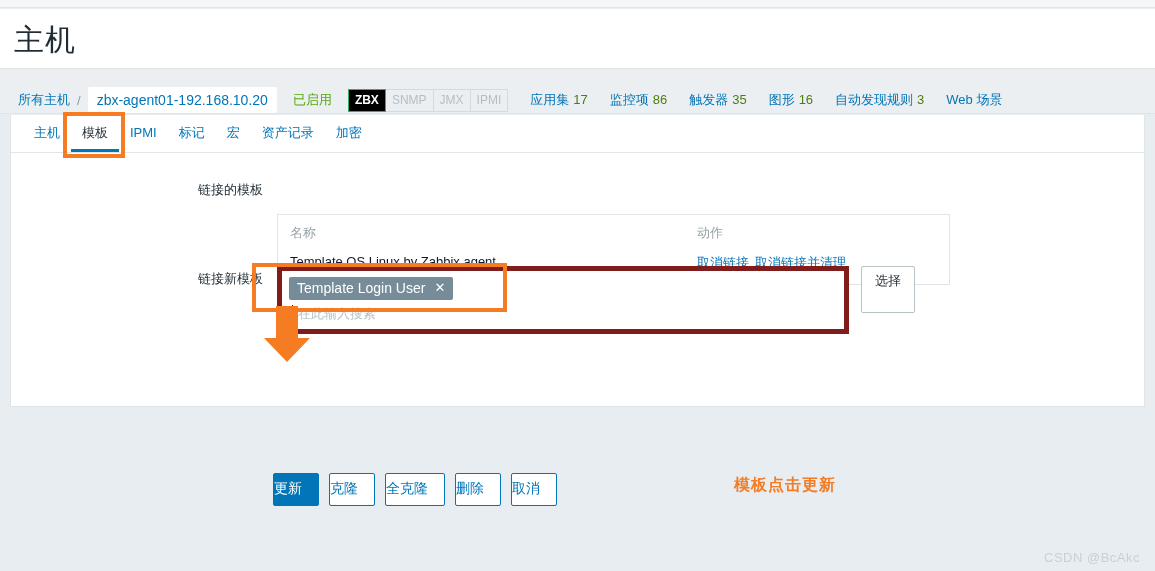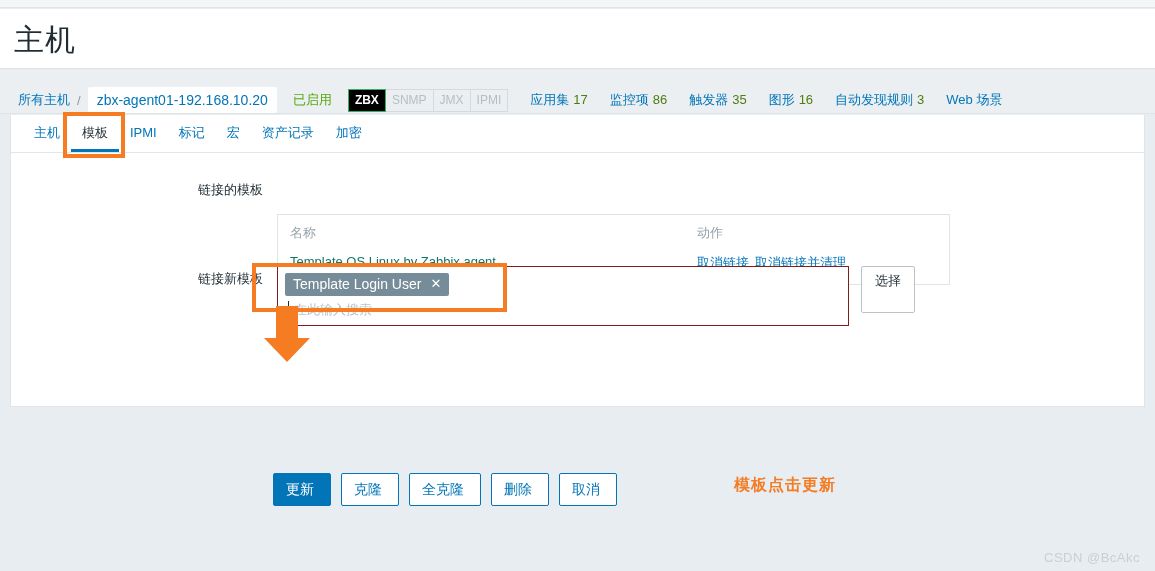--- a/index.html
+++ b/index.html
@@ -169,37 +169,37 @@
     font-size: 13px;
     color: #97a3a9;
     padding: 0 0 12px 0;
   }
   .linked-table td {
     font-size: 13px;
     padding: 0;
     vertical-align: top;
   }
   .col-action { width: 240px; }
-  .tpl-name { color: #0f766e; cursor: pointer; }
+  .tpl-name { color: #0f172a; cursor: pointer; }
   .act-link {
     color: #0275b8;
     cursor: pointer;
     border-bottom: 1px dotted #0275b8;
     padding-bottom: 1px;
   }
   .act-link + .act-link { margin-left: 6px; }
   
   .ms-wrap {
     display: flex;
     align-items: flex-start;
   }
   .multiselect {
     width: 572px;
     min-height: 58px;
-    border: 1px solid #7f1d1d;
+    border: 5px solid #7f1d1d;
     box-sizing: border-box;
     background: #ffffff;
     padding: 6px 7px 4px 7px;
     position: relative;
   }
   .chip {
     display: inline-flex;
     align-items: center;
     background: #768d99;
     color: #ffffff;
@@ -248,23 +248,23 @@
   }
   
   .btn-row {
     position: absolute;
     left: 262px; top: 358px;
     display: flex;
     gap: 10px;
   }
   .btn {
     font-size: 14px;
-    font-family: Liberation Sans, sans-serif;
+    font-family: Liberation Serif, serif;
     border-radius: 2px;
-    padding: 7px 16px 8px 12px;
+    padding: 7px 16px 8px 0;
     cursor: pointer;
     line-height: 16px;
   }
   .btn-primary {
     background: #0275b8;
     border: 1px solid #0275b8;
     color: #ffffff;
   }
   .btn-secondary {
     background: #ffffff;

